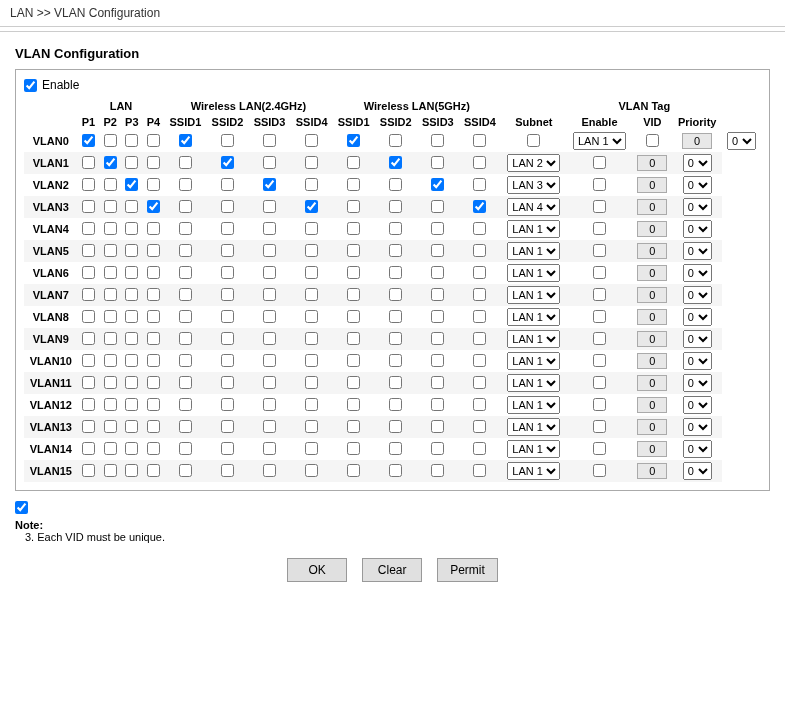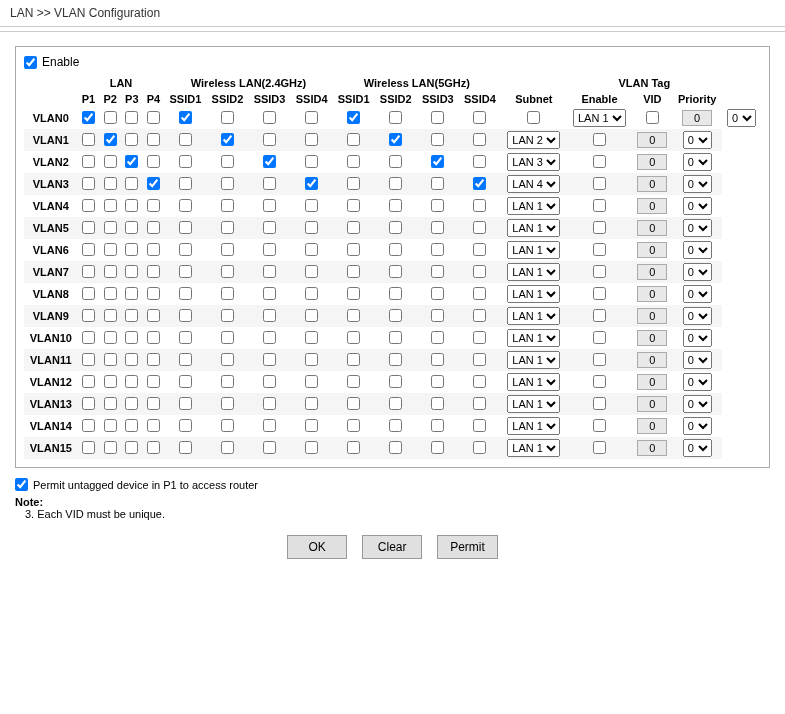--- a/index.html
+++ b/index.html
@@ -118,20 +118,21 @@
       margin: 4px 0;
     }
   </style>
 </head>
 <body>
 
 <div class="breadcrumb">LAN &gt;&gt; VLAN Configuration</div>
 <hr class="divider">
 
 <div class="page-content">
+  <div class="section-title">VLAN Configuration</div>
 
   <div class="vlan-box">
     <div class="enable-row">
       <input type="checkbox" checked="" style="">
       <label>Enable</label>
     </div>
 
     <table class="vlan-table">
       <thead>
         <tr>
@@ -468,21 +469,20 @@
             <td><input type="text" class="vid-input" value="0" style=""></td>
             <td><select><option value="0">0</option><option value="1">1</option><option value="2">2</option><option value="3">3</option><option value="4">4</option><option value="5">5</option><option value="6">6</option><option value="7">7</option></select></td>
           </tr>
         </tbody>
     </table>
   </div>
 
   <div class="notes-section">
     <div class="permit-row">
       <input type="checkbox" checked="" style="">
-      <span>Permit untagged device in P1 to access router</span>
     </div>
     <div class="note-title">Note:</div>
     <div id="notes-container">
         <div class="note-item">3. Each VID must be unique.</div>
       </div>
   </div>
 
   <div class="buttons-row">
     <button class="btn">OK</button>
     <button class="btn">Clear</button>

